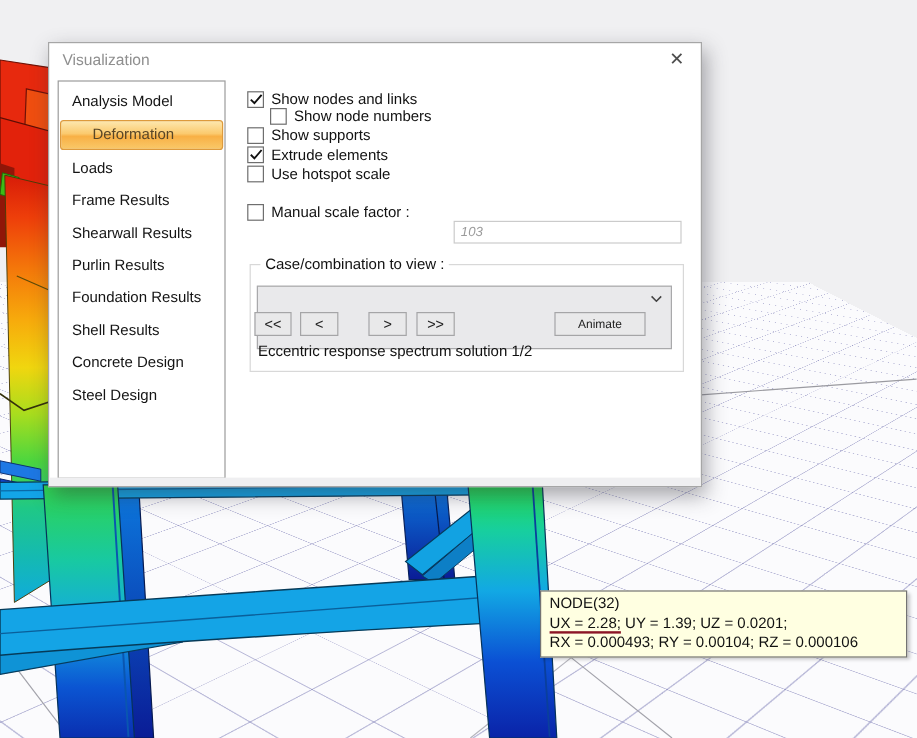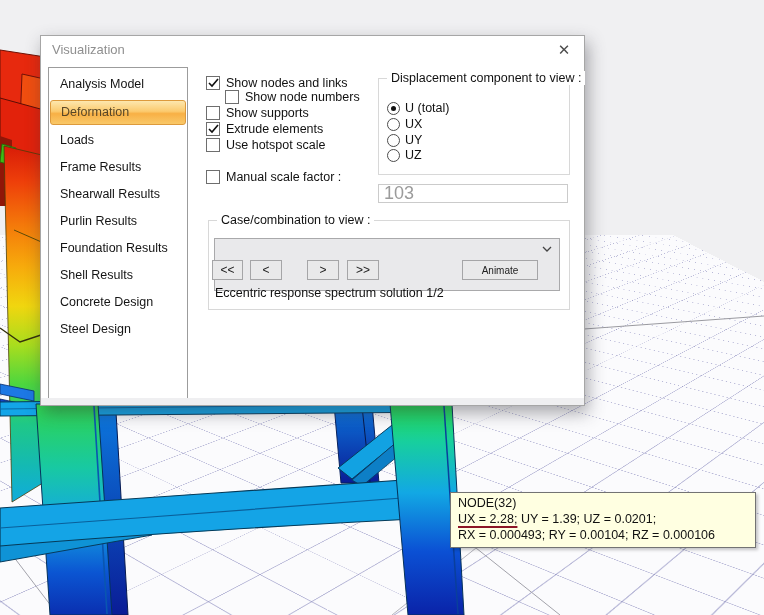--- a/index.html
+++ b/index.html
@@ -39,21 +39,21 @@
   }
   .dlg-footer{position:absolute;left:0;right:0;bottom:0;height:7px;background:#efeff1}
 
   
   .listbox{
     position:absolute;left:7px;top:31px;width:140px;height:332px;
     border:1px solid #9c9c9c;background:#fff;padding-top:3px;box-sizing:border-box;
   }
   .li{height:27px;line-height:27px;padding-left:11px;color:#141414}
   .li.checked{
-    height:23px;line-height:23px;margin:2px 1px;padding-left:10px;
+    height:23px;line-height:23px;margin:2px 1px;padding-left:26px;
     border:1px solid #dd9a3c;border-radius:3px;color:#584627;
     background:linear-gradient(#fde7ae 0%,#fbca6e 45%,#f8b045 55%,#f9c express 100%);
     background:linear-gradient(#fde7ae 0%,#fbca6e 45%,#f8b045 55%,#f9c express);
     background:linear-gradient(#fde7ae 0%,#fbca6e 45%,#f8b045 55%,#f9c express,#f9c express);
     background:linear-gradient(#fde7ae 0%,#fbca6e 45%,#f8b045 55%,#f9c868 100%);
   }
 
   
   .cb-row{position:absolute;display:flex;align-items:flex-end;gap:6px;height:14px}
   .cb-row .box{
@@ -77,21 +77,21 @@
   .rb{width:11px;height:11px;border:1px solid #4c4c4c;border-radius:50%;background:#fff;
       display:flex;align-items:center;justify-content:center;flex:0 0 auto}
   .rb .dot{width:5px;height:5px;border-radius:50%;background:#111;display:none}
   .rb.checked .dot{display:block}
   .q1{top:22px}.q2{top:38px}.q3{top:54px}.q4{top:69px}
 
   
   .scale-input{
     position:absolute;left:337px;top:148px;width:178px;height:17px;
     border:1px solid #cbcbcb;background:#fff;color:#9b9b9b;
-    font-family:"Liberation Sans",sans-serif;font-size:18px;padding:0 5px;
+    font-family:"Liberation Sans",sans-serif;font-size:11px;padding:0 5px;font-style:italic;
   }
 
   
   .combo{
     position:absolute;left:5px;top:17px;width:332px;height:19px;
     background:#e9e9eb;border:1px solid #a9a9ab;display:flex;align-items:center;
     padding:16px 6px;
   }
   .combo .chev{position:absolute;right:7px;top:7px}
   .navbtn,.animate-btn{
@@ -238,41 +238,20 @@
   </div>
   <div class="cb-row r5">
     <span class="box"></span>
     <span>Use hotspot scale</span>
   </div>
   <div class="cb-row r7">
     <span class="box"></span>
     <span>Manual scale factor :</span>
   </div>
 
-  <div class="groupbox grp-disp">
-    <span class="legend">Displacement component to view :</span>
-    <div class="rb-row q1">
-      <span class="rb checked">
-          <span class="dot"></span>
-        </span>
-      <span>U (total)</span>
-    </div>
-    <div class="rb-row q2">
-      <span class="rb"></span>
-      <span>UX</span>
-    </div>
-    <div class="rb-row q3">
-      <span class="rb"></span>
-      <span>UY</span>
-    </div>
-    <div class="rb-row q4">
-      <span class="rb"></span>
-      <span>UZ</span>
-    </div>
-  </div>
 
   <input class="scale-input" readonly="" value="103" style="">
 
   <div class="groupbox grp-case">
     <span class="legend">Case/combination to view :</span>
     <div class="combo">
       <span>Ex</span>
       <svg class="chev" width="10" height="6">
           <polyline points="1,1 5,5 9,1" fill="none" stroke="#444" stroke-width="1.3"></polyline>
         </svg>

